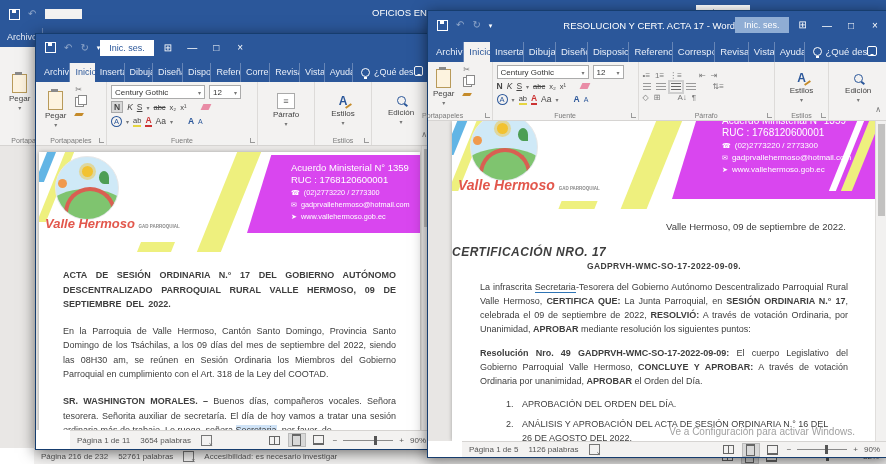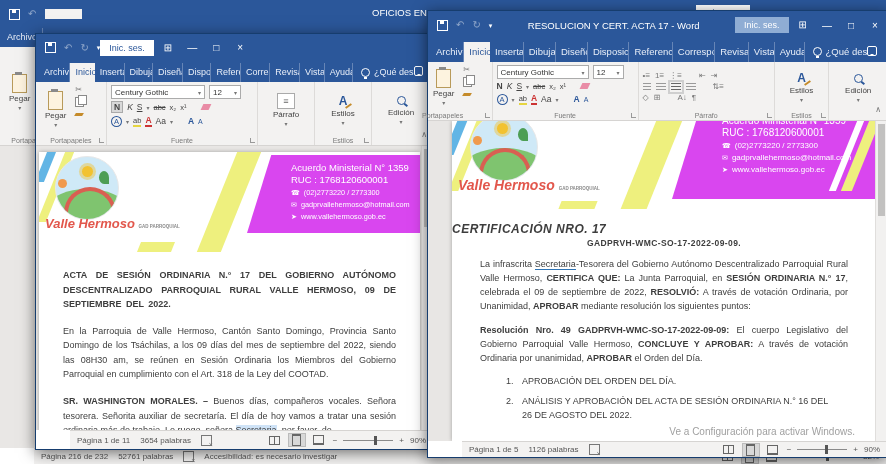--- a/index.html
+++ b/index.html
@@ -8,21 +8,21 @@
   .abs{position:absolute;}
   .win{position:absolute;display:flex;flex-direction:column;background:#fff;
     box-shadow:0 3px 14px rgba(0,0,0,.55);border:1px solid #163d6e;}
   
   .tbar{background:#2b579a;color:#fff;display:flex;align-items:center;flex:0 0 auto;position:relative;}
   .qat{display:flex;align-items:center;gap:8px;margin-left:9px;}
   .gly{font-size:10px;line-height:1;color:#fff;}
   .dim{opacity:.45;}
   .ic-save{width:9px;height:9px;border:1px solid #fff;position:relative;}
   .ic-save:after{content:"";position:absolute;left:2px;top:0;width:4px;height:3px;background:#fff;}
-  .wtitle{flex:1;text-align:center;font-size:9.5px;white-space:nowrap;overflow:hidden;}
+  .wtitle{flex:1;text-align:right;font-size:9.5px;white-space:nowrap;overflow:hidden;}
   .signin{background:#fff;color:#2b579a;font-size:9px;padding:3px 9px;white-space:nowrap;}
   .signin.lt{background:#8fadd4;color:#fff;}
   .wctl{display:flex;height:100%;}
   .wbtn{width:24px;display:flex;align-items:center;justify-content:center;font-size:10px;}
   
   .tabs{background:#2b579a;display:flex;align-items:flex-end;color:#e8eef8;font-size:9px;flex:0 0 auto;}
   .tab{padding:4px 5px 5px;border-right:1px solid rgba(255,255,255,.28);white-space:nowrap;overflow:hidden;}
   .tab.active{background:#f3f2f1;color:#2b579a;border-right:none;}
   .tellme{display:flex;align-items:center;gap:4px;margin-left:8px;padding-bottom:5px;white-space:nowrap;}
   .ic-bulb{width:7px;height:7px;border:1px solid #fff;border-radius:50%;position:relative;}
@@ -519,20 +519,21 @@
                 <div class="lsun"></div>
                 <div class="lpalm"></div>
                 <div class="lflw"></div>
             </div>
             <div class="lname" style="left:-12px;top:64px;font-size:14px;">
               <span>Valle Hermoso</span>
               <span class="lsub" style="font-size:4.5px;">GAD PARROQUIAL</span>
             </div>
           </div>
         </div>
+        <div class="dt" style="margin:12px 30px 0;font-size:9.5px;text-align:right;">Valle Hermoso, 09 de septiembre  de 2022.</div>
         <div class="dt" style="margin:13px 0 0;font-size:12px;font-weight:bold;font-style:italic;text-align:left;letter-spacing:.5px;">CERTIFICACIÓN NRO. 17</div>
         <div class="dt" style="margin:2px 0 0;font-size:8.5px;font-weight:bold;text-align:center;letter-spacing:.4px;">GADPRVH-WMC-SO-17-2022-09-09.</div>
         <div class="dt" style="margin:10px 28px 0;font-size:9px;line-height:1.55;">
           <span>La infrascrita </span><span class="spb">Secretaria</span><span>-Tesorera  del Gobierno Autónomo Descentralizado Parroquial Rural Valle Hermoso, </span><span style="font-weight:bold;">CERTIFICA QUE:</span><span> La Junta Parroquial, en </span><span style="font-weight:bold;">SESIÓN ORDINARIA N.° 17</span><span>, celebrada el 09 de septiembre  de 2022, </span><span style="font-weight:bold;">RESOLVIÓ:</span><span> A través de votación Ordinaria, por Unanimidad, </span><span style="font-weight:bold;">APROBAR</span><span> mediante resolución los siguientes puntos:</span>
         </div>
         <div class="dt" style="margin:10px 28px 0;font-size:9px;line-height:1.55;">
           <span style="font-weight:bold;">Resolución Nro. 49 GADPRVH-WMC-SO-17-2022-09-09:</span><span> El cuerpo Legislativo del Gobierno Parroquial Valle Hermoso, </span><span style="font-weight:bold;">CONCLUYE Y APROBAR:</span><span> A través de votación Ordinaria por unanimidad, </span><span style="font-weight:bold;">APROBAR</span><span> el Orden del Día.</span>
         </div>
         <div style="margin:9px 40px 0 54px;font-size:9px;line-height:1.5;color:#3d3d3d;display:flex;">
           <span style="width:16px;flex:0 0 auto;">1.</span>

